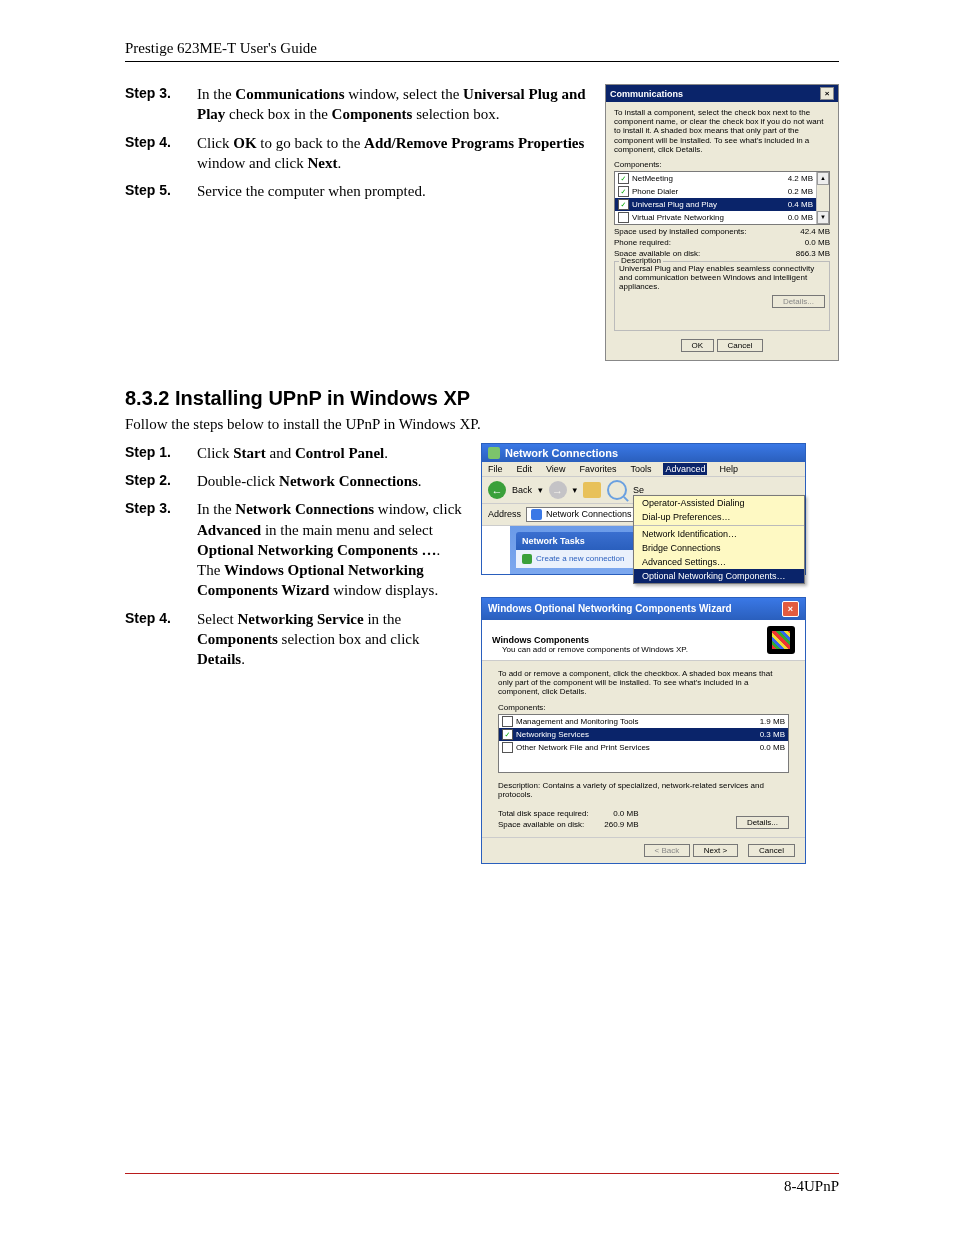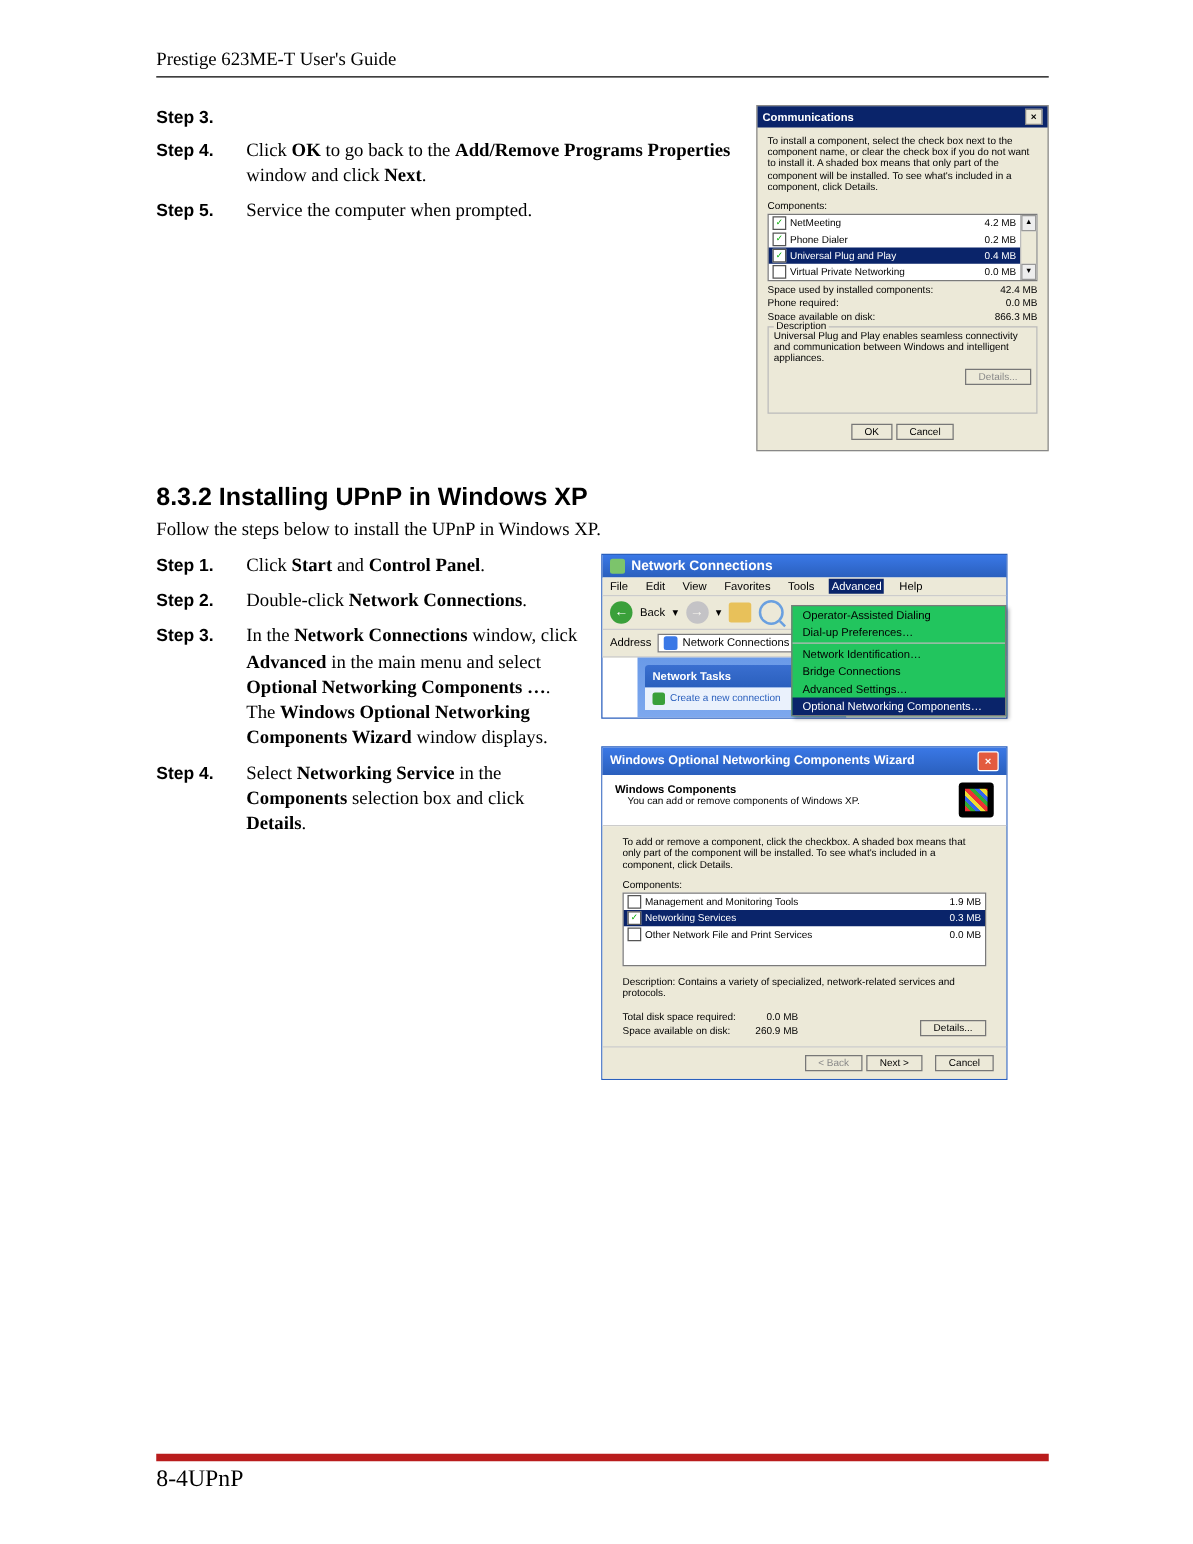--- a/index.html
+++ b/index.html
@@ -231,22 +231,22 @@
     border: 1px solid #7a7a7a;
     padding: 1px 4px;
     display: flex;
     align-items: center;
     gap: 4px;
   }
   .nc-ic { width: 11px; height: 11px; background: #3a78e6; border-radius: 2px; }
   .ctx {
     position: absolute;
     right: 0;
-    top: 22px;
-    background: #22c55e;
+    top: 33px;
+    background: #fef9c3;
     border: 1px solid #7a7a7a;
     font-size: 9px;
     width: 170px;
     box-shadow: 2px 2px 3px rgba(0,0,0,.3);
     margin-left: 26px;
   }
   .ctx .ci { padding: 2px 8px; }
   .ctx .sep { border-top: 1px solid #bbb; margin: 1px 0; }
   .ctx .ci.hl { background: #0a246a; color: #fff; }
   .menubar-wrap { position: relative; }
@@ -294,58 +294,61 @@
     justify-content:space-between;
     align-items:center;
   }
   .red-x { width:15px;height:14px;background:#e35b3f;color:#fff;display:inline-flex;align-items:center;justify-content:center;border:1px solid #fff;border-radius:2px;font-size:9px; }
   .dlg3-head {
     background:#fff;
     border-bottom:1px solid #ccc;
     padding:6px 10px;
     display:flex;
     justify-content:space-between;
-    align-items:flex-start;
+    align-items:flex-end;
   }
   .dlg3-head .txt { font-size:8px; }
   .dlg3-head .t1 { font-weight:bold; font-size:9px; }
   .winlogo { width:28px;height:28px;background:#000;border-radius:3px; position:relative; }
   .winlogo::after { content:""; position:absolute;inset:5px;background:repeating-linear-gradient(45deg,#e33,#e33 3px,#3a3 3px,#3a3 6px,#36e 6px,#36e 9px,#ed3 9px,#ed3 12px); }
   .dlg3-body { padding: 8px 16px; background:#ece9d8; }
   .listbox3 { background:#fff;border:1px solid #7a7a7a; }
   .dlg3-foot { background:#ece9d8;padding:6px 10px;text-align:right;border-top:1px solid #ccc; }
 
   .footer {
     position: absolute;
     bottom: 40px;
     left: 125px;
     right: 115px;
-    border-top: 6px solid #b91c1c;
+    border-top: 1px solid #b91c1c;
     padding-top: 4px;
     display: flex;
-    justify-content: flex-start;
-    font-size: 19px;
+    justify-content: flex-end;
+    font-size: 15px;
   }
   .right-figs { display:flex;flex-direction:column;align-items:flex-end; }
 </style>
 </head>
 <body>
 
 <div class="page">
   <div class="header">
     <span>Prestige 623ME-T User's Guide</span>
   </div>
 
   <div class="content">
 
     <div class="two-col">
       <div class="left-col">
         <div class="steps">
           <div class="step-row">
             <div class="step-label">Step 3.</div>
+            <div class="step-body">
+              <span>In the </span><span class="b">Communications</span><span> window, select the </span><span class="b">Universal Plug and Play</span><span> check box in the </span><span class="b">Components</span><span> selection box.</span>
+            </div>
           </div>
           <div class="step-row">
             <div class="step-label">Step 4.</div>
             <div class="step-body">
               <span>Click </span><span class="b">OK</span><span> to go back to the </span><span class="b">Add/Remove Programs Properties</span><span> window and click </span><span class="b">Next</span><span>.</span>
             </div>
           </div>
           <div class="step-row">
             <div class="step-label">Step 5.</div>
             <div class="step-body">Service the computer when prompted.</div>

